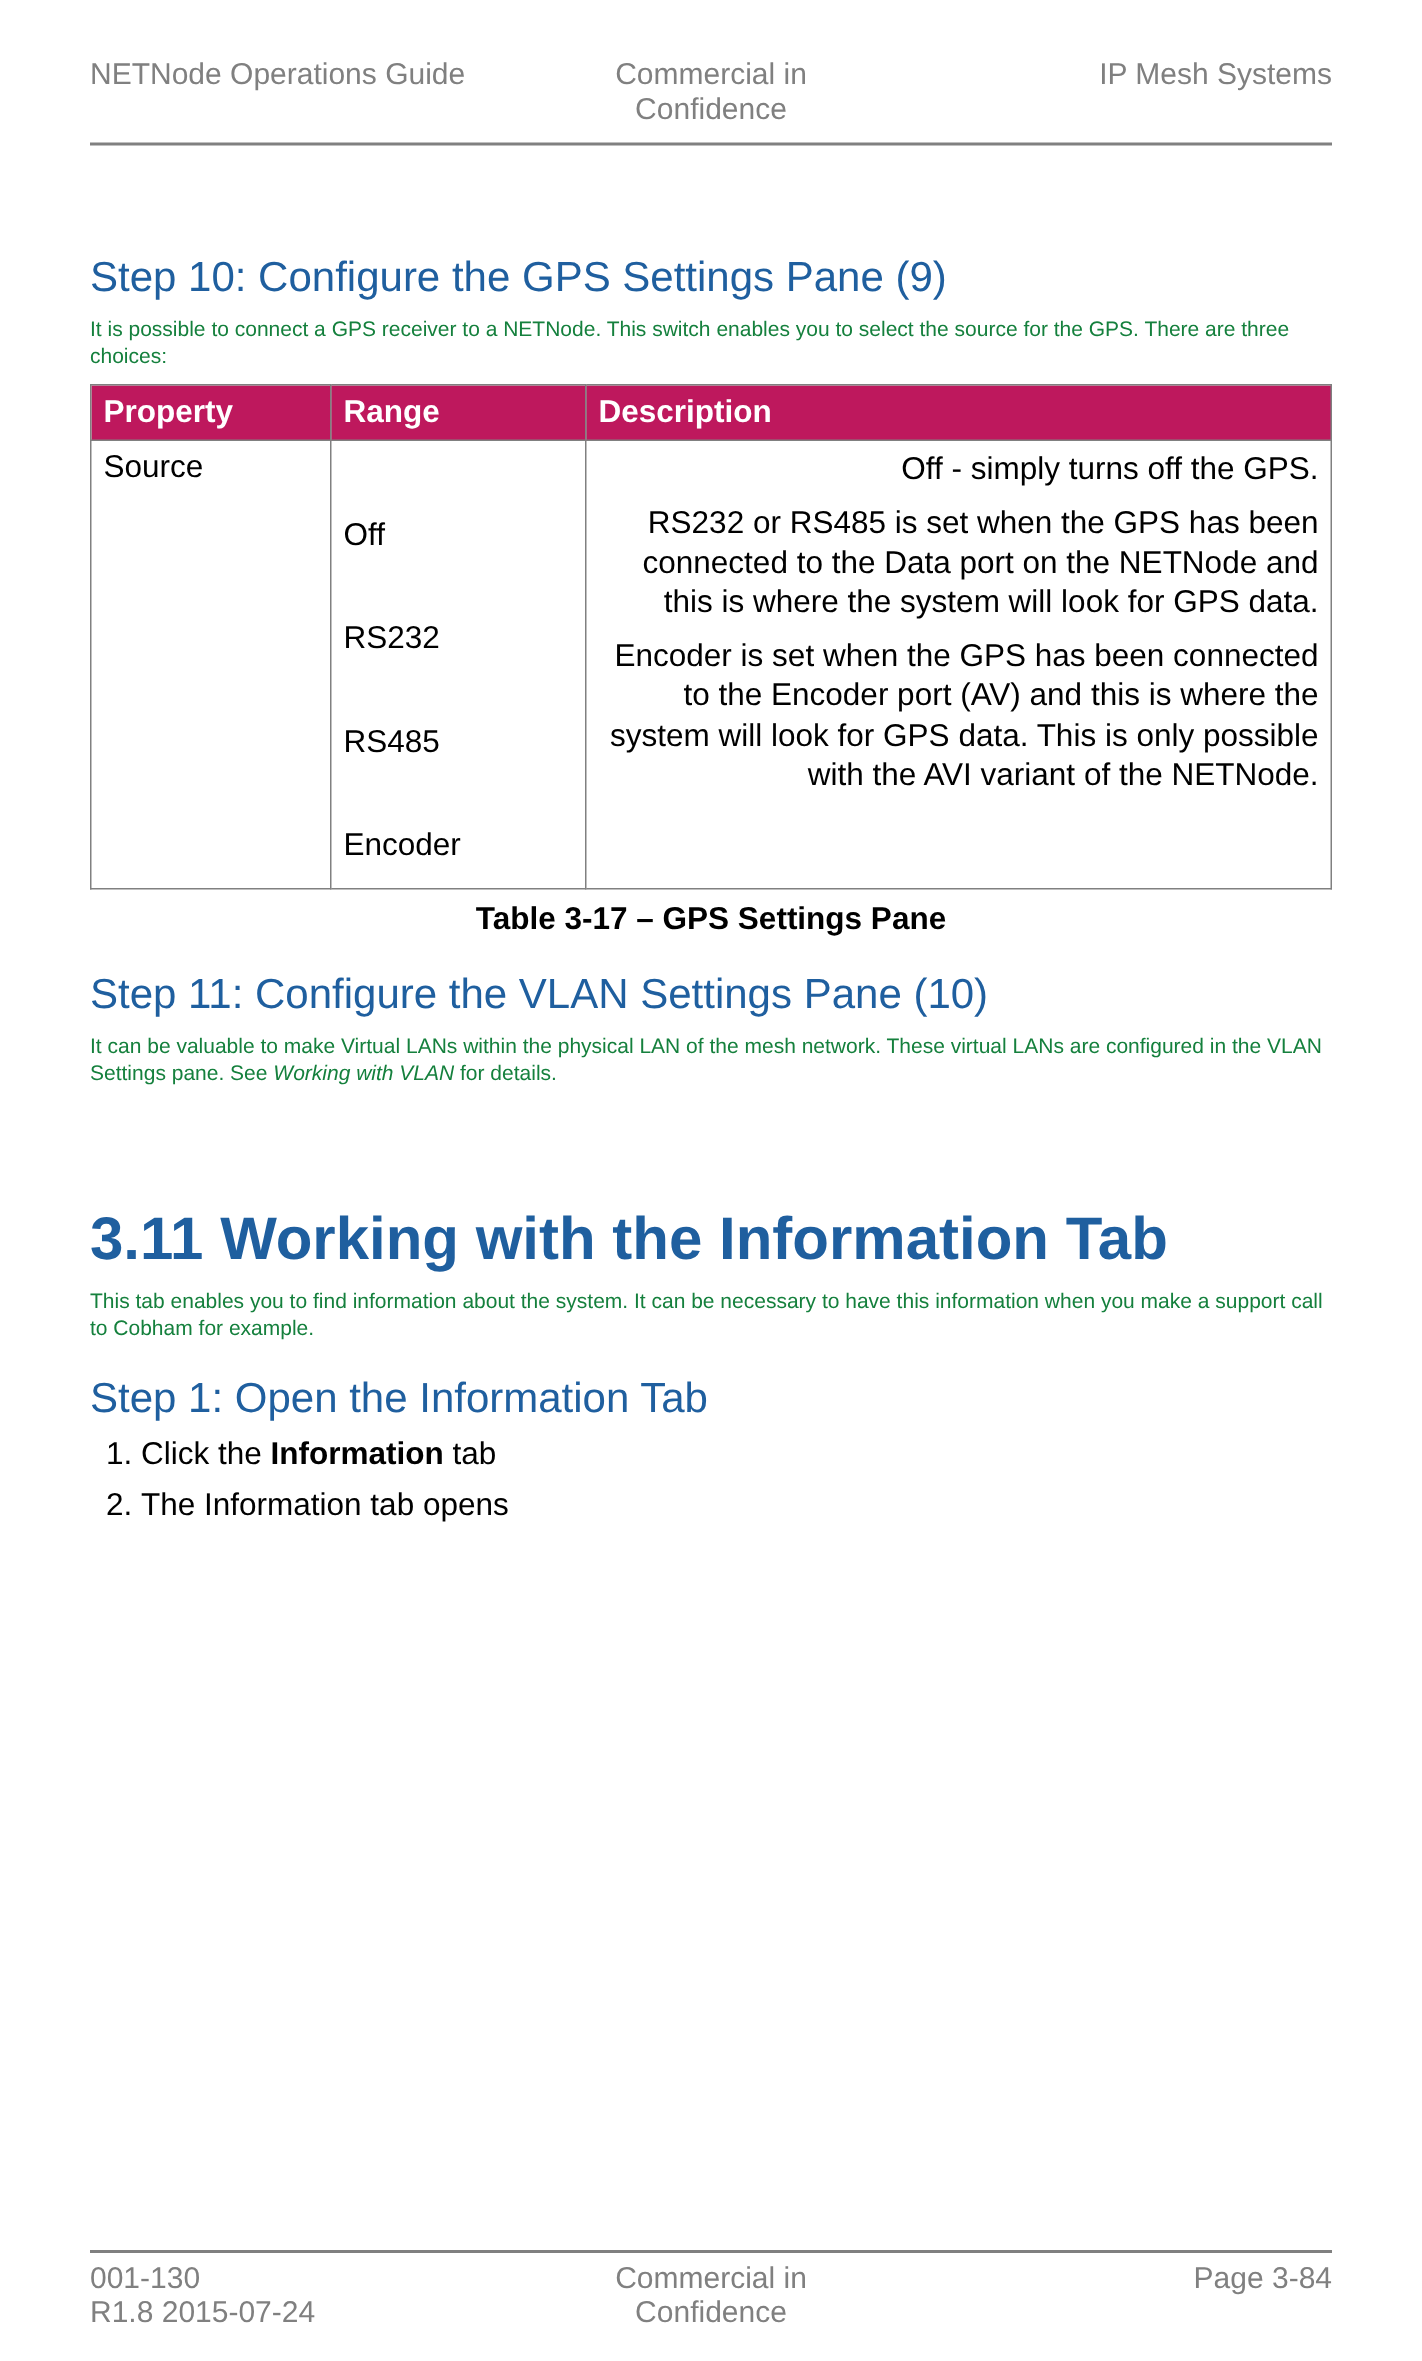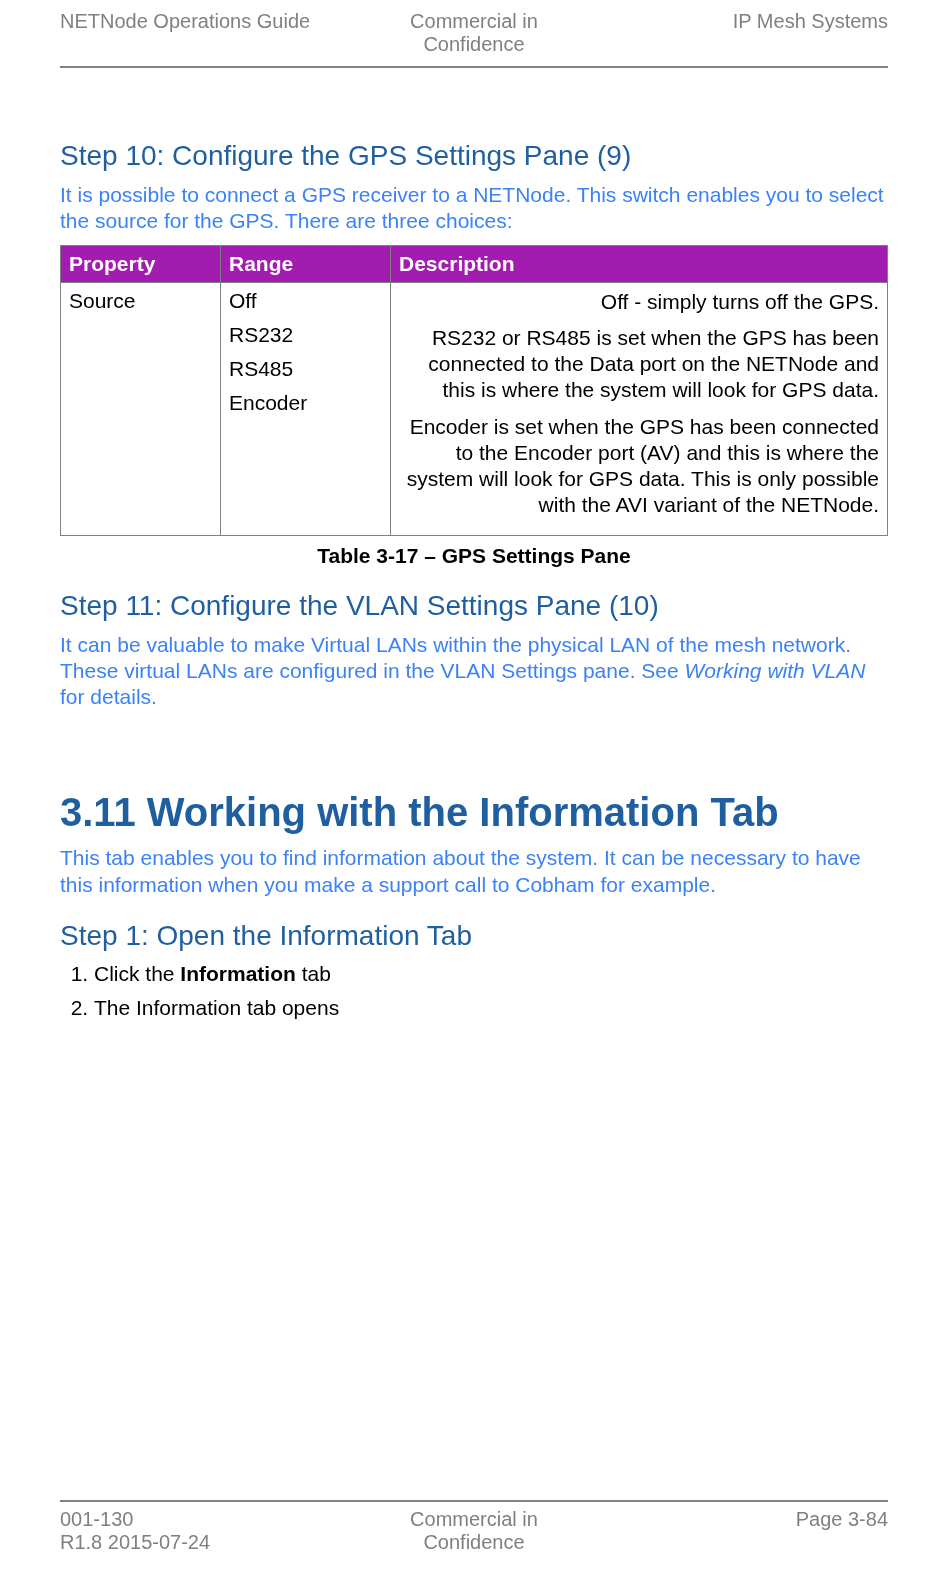--- a/index.html
+++ b/index.html
@@ -14,20 +14,21 @@
     }
     .page-header {
       display: flex;
       justify-content: space-between;
       align-items: flex-start;
       color: #808080;
       font-size: 20px;
       padding-top: 10px;
       padding-bottom: 10px;
       border-bottom: 2px solid #808080;
+      margin-top: 29px;
     }
     .page-header > div { flex: 1; }
     .hdr-center { text-align: center; }
     .hdr-right  { text-align: right; }
     .page-footer {
       position: absolute;
       left: 60px; right: 60px; bottom: 20px;
       border-top: 2px solid #808080;
       padding-top: 6px;
       display: flex;
@@ -38,46 +39,46 @@
     .page-footer > div { flex: 1; }
     .content { padding-top: 50px; }
     .step-heading {
       color: #1f5f9f;
       font-size: 28px;
       font-weight: normal;
       margin-bottom: 10px;
       margin-top: 22px;
     }
     .para {
-      font-size: 21px;
+      font-size: 14px;
       line-height: 1.25;
-      color: #3b82f6;
+      color: #15803d;
       margin-bottom: 6px;
     }
     table.props {
       width: 100%;
       border-collapse: collapse;
       margin-top: 10px;
       margin-bottom: 8px;
     }
     table.props th, table.props td {
       border: 1px solid #808080;
       padding: 6px 8px;
       font-size: 21px;
       vertical-align: top;
       text-align: left;
     }
     table.props th {
-      background: #a21caf;
+      background: #be185d;
       color: #fff;
       font-weight: bold;
     }
     table.props th:nth-child(1){ width: 160px; }
     table.props th:nth-child(2){ width: 170px; }
-    .range-list div { margin-bottom: 10px; }
+    .range-list div { margin-bottom: 10px; margin-top: 45px; }
     .desc-block p { margin-bottom: 10px; line-height: 1.25; text-align: right; }
     .table-caption {
       text-align: center;
       font-weight: bold;
       font-size: 21px;
       margin: 6px 0 10px 0;
     }
     .h2-blue {
       color: #1f5f9f;
       font-size: 40px;

